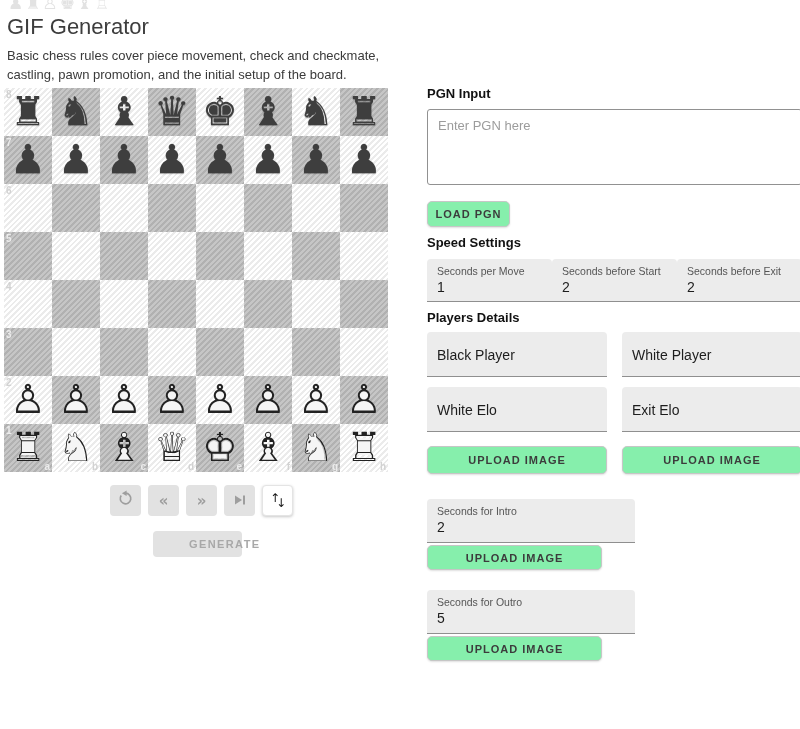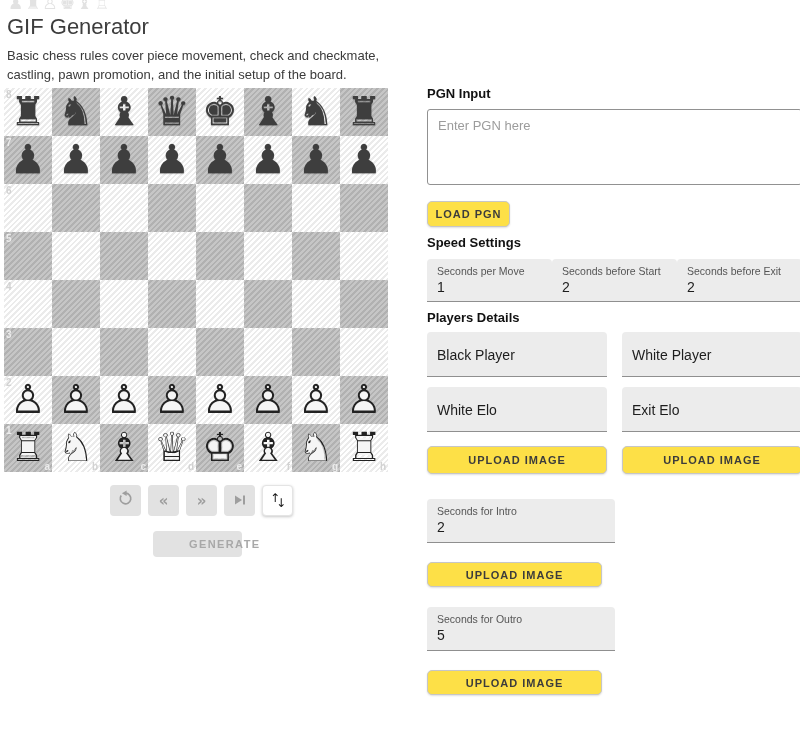--- a/index.html
+++ b/index.html
@@ -48,42 +48,42 @@
   
   .right-col { position: absolute; left: 427px; top: 87px; width: 375px; }
   .section-label { font-size: 13px; font-weight: 700; color: #111; line-height: 14px; }
   .mb8 { margin-bottom: 8px; } .mb9 { margin-bottom: 9px; } .mb7 { margin-bottom: 7px; }
 
   .pgn-textarea { width: 375px; height: 76px; resize: none; border: 1px solid #919191;
     border-radius: 3px; padding: 8px 10px; font-size: 13px; color: #222;
     font-family: "Liberation Sans", sans-serif; margin-bottom: 16px; display: block; }
   .pgn-textarea::placeholder { color: #9c9c9c; }
 
-  .outline-btn { background: #fde047; border: 1px solid #c6c6c6; border-radius: 5px;
+  .outline-btn { background: #86efac; border: 1px solid #c6c6c6; border-radius: 5px;
     box-shadow: 0 1px 2px rgba(0,0,0,.13); font-size: 11px; letter-spacing: 1px;
     color: #3c3c3c; font-weight: 600; padding: 4px; }
   .load-btn { width: 83px; height: 26px; margin-bottom: 9px; }
 
   .fields-row { display: flex; }
   .filled-field { background: #ececec; border-bottom: 1px solid #8f8f8f;
     border-radius: 4px 4px 0 0; padding: 6px 10px 4px 10px; }
   .filled-field .f-label { font-size: 10.5px; color: #555; line-height: 13px; }
   .filled-field .f-value { font-size: 14px; color: #1d1d1d; line-height: 18px; }
   .speed-field { flex: 1; height: 43px; }
   .speed-row { margin-bottom: 9px; }
 
   .players-grid { display: flex; gap: 15px; }
   .players-grid > div { flex: 1; }
   .name-field { height: 45px; display: flex; align-items: center; font-size: 14px;
     color: #1d1d1d; }
   .row-mb10 { margin-bottom: 10px; } .row-mb14 { margin-bottom: 14px; border-radius: 17px; }
   .upload-btn { width: 100%; height: 28px; }
   .upload-row { margin-bottom: 25px; }
 
-  .small-field { width: 188px; height: 44px; margin-bottom: 19px; }
+  .small-field { width: 208px; height: 44px; margin-bottom: 2px; }
   .small-upload { width: 175px; height: 25px; }
   .gap-after-upload { margin-bottom: 20px; }
 </style>
 </head>
 <body>
 
 <div class="left-col">
   <div class="watermark">♟♜♙♚♝♖</div>
   <h1 class="page-title">GIF Generator</h1>
   <p class="page-subtitle">Basic chess rules cover piece movement, check and checkmate, castling, pawn promotion, and the initial setup of the board.</p>

